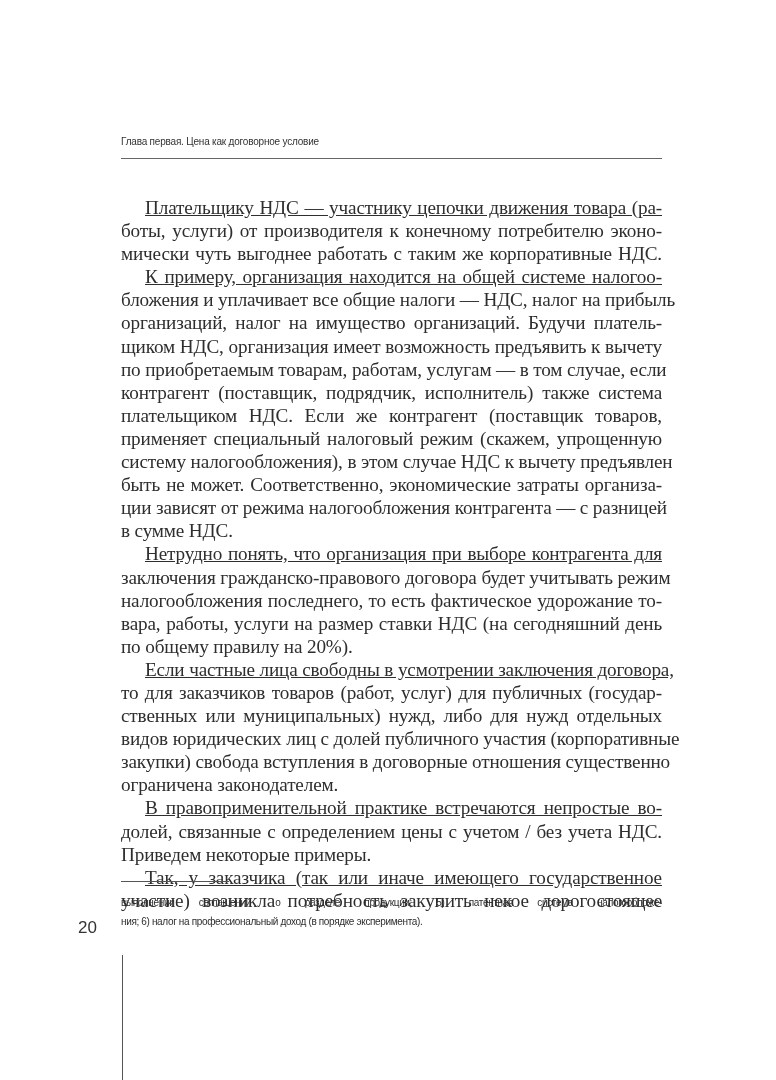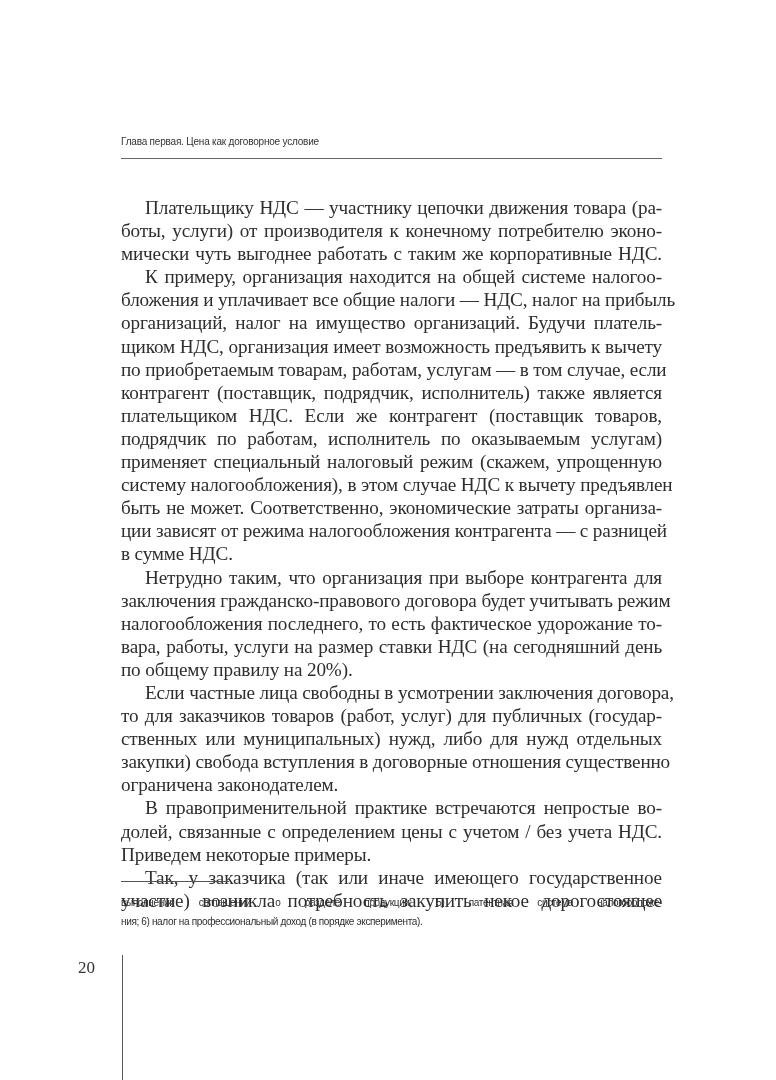--- a/index.html
+++ b/index.html
@@ -10,31 +10,31 @@
     letter-spacing: -0.2px;
   }
   .head-rule { position: absolute; left: 121px; top: 158px; width: 541px; height: 1px; background: #666; }
   .body-text {
     position: absolute; left: 121px; top: 196px; width: 541px;
     font-family: "Liberation Serif", serif; font-size: 19.2px; line-height: 23.1px;
     color: #2e2e2e; text-align: justify; letter-spacing: -0.15px;
   }
   .line { display: block; text-align: justify; text-align-last: justify; white-space: nowrap; }
   .line.last { text-align-last: left; }
-  .line.indent { padding-left: 24px; }
+  .line.indent { padding-left: 24px; text-decoration: underline; }
   .fn-rule { position: absolute; left: 121px; top: 881px; width: 108px; height: 1px; background: #555; }
   .footnote {
     position: absolute; left: 121px; top: 893px; width: 541px;
     font-family: Liberation Sans, sans-serif; font-size: 10px; line-height: 19px; color: #2e2e2e;
     letter-spacing: -0.35px;
   }
   .footnote .line { white-space: nowrap; }
   .page-number {
-    position: absolute; left: 78px; top: 958px;
-    font-family: Liberation Serif, serif; font-size: 17px; color: #333;
+    position: absolute; left: 78px; top: 918px;
+    font-family: Liberation Sans, sans-serif; font-size: 17px; color: #333;
   }
   .margin-rule { position: absolute; left: 122px; top: 955px; width: 1px; height: 125px; background: #555; }
 </style>
 </head>
 <body>
 
 <div class="running-head">Глава первая. Цена как договорное условие</div>
 <div class="head-rule"></div>
 
 <div class="body-text">
@@ -44,42 +44,42 @@
     <span class="line">боты, услуги) от производителя к конечному потребителю эконо-</span>
     <span class="line">мически чуть выгоднее работать с таким же корпоративные НДС.</span>
   </div>
 
   <div>
     <span class="line indent">К примеру, организация находится на общей системе налогоо-</span>
     <span class="line">бложения и уплачивает все общие налоги — НДС, налог на прибыль</span>
     <span class="line">организаций, налог на имущество организаций. Будучи платель-</span>
     <span class="line">щиком НДС, организация имеет возможность предъявить к вычету</span>
     <span class="line">по приобретаемым товарам, работам, услугам — в том случае, если</span>
-    <span class="line">контрагент (поставщик, подрядчик, исполнитель) также является</span>
+    <span class="line">контрагент (поставщик, подрядчик, исполнитель) также система</span>
     <span class="line">плательщиком НДС. Если же контрагент (поставщик товаров,</span>
-    <span class="line">подрядчик по работам, исполнитель по оказываемым услугам)</span>
     <span class="line">применяет специальный налоговый режим (скажем, упрощенную</span>
     <span class="line">систему налогообложения), в этом случае НДС к вычету предъявлен</span>
     <span class="line">быть не может. Соответственно, экономические затраты организа-</span>
     <span class="line">ции зависят от режима налогообложения контрагента — с разницей</span>
     <span class="line last">в сумме НДС.</span>
   </div>
 
   <div>
-    <span class="line indent">Нетрудно таким, что организация при выборе контрагента для</span>
+    <span class="line indent">Нетрудно понять, что организация при выборе контрагента для</span>
     <span class="line">заключения гражданско-правового договора будет учитывать режим</span>
     <span class="line">налогообложения последнего, то есть фактическое удорожание то-</span>
     <span class="line">вара, работы, услуги на размер ставки НДС (на сегодняшний день</span>
     <span class="line last">по общему правилу на 20%).</span>
   </div>
 
   <div>
     <span class="line indent">Если частные лица свободны в усмотрении заключения договора,</span>
     <span class="line">то для заказчиков товаров (работ, услуг) для публичных (государ-</span>
     <span class="line">ственных или муниципальных) нужд, либо для нужд отдельных</span>
+    <span class="line">видов юридических лиц с долей публичного участия (корпоративные</span>
     <span class="line">закупки) свобода вступления в договорные отношения существенно</span>
     <span class="line last">ограничена законодателем.</span>
   </div>
 
   <div>
     <span class="line indent">В правоприменительной практике встречаются непростые во-</span>
     <span class="line">долей, связанные с определением цены с учетом / без учета НДС.</span>
     <span class="line last">Приведем некоторые примеры.</span>
   </div>
 

